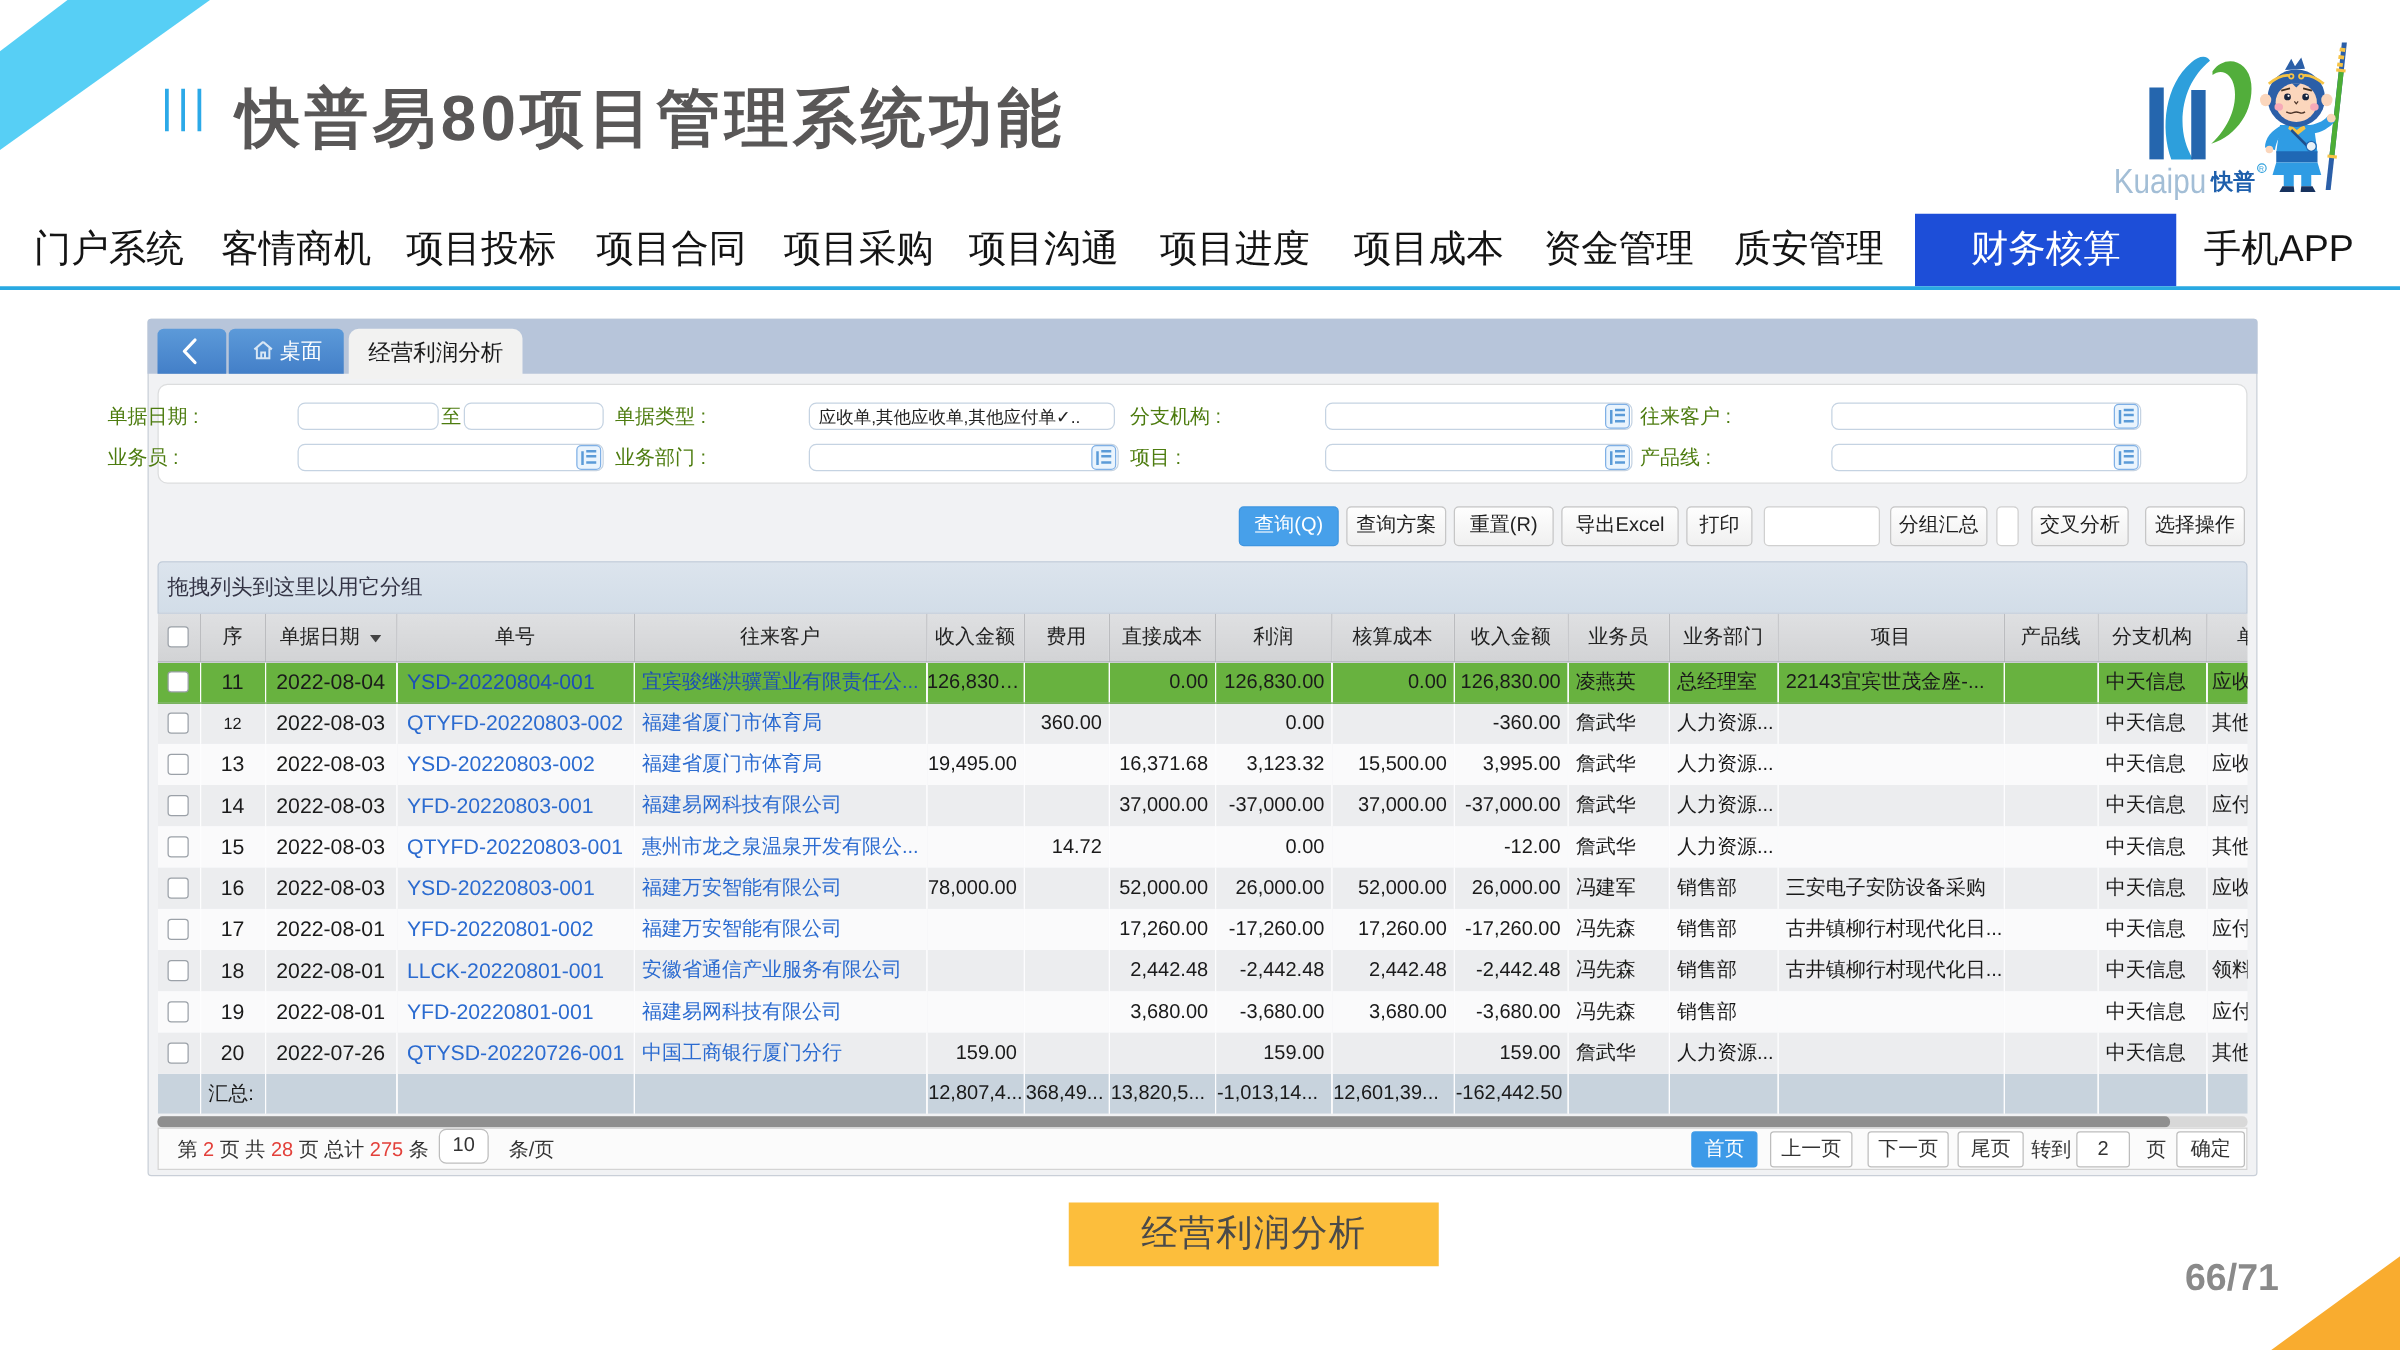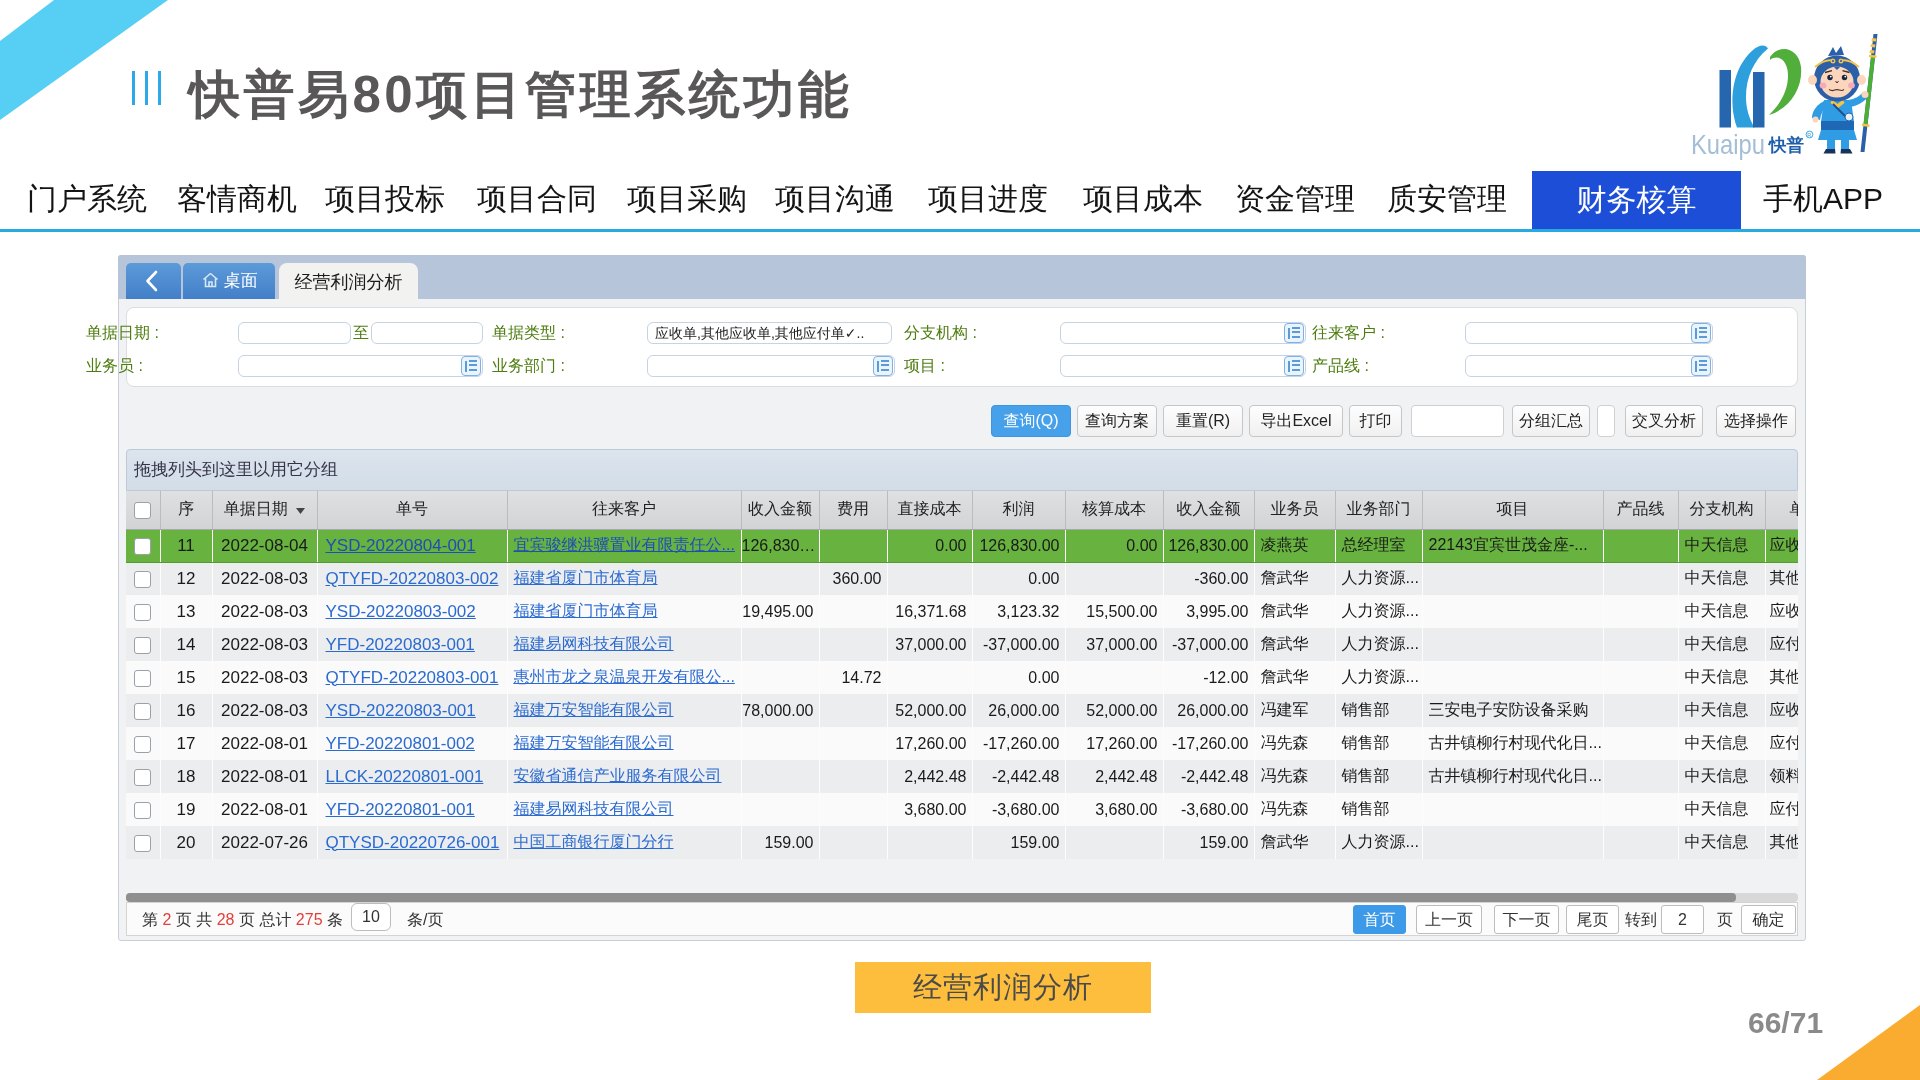--- a/index.html
+++ b/index.html
@@ -29,21 +29,21 @@
 td{height:33px;font-size:16px;color:#1a1a1a;border-right:1px solid rgba(255,255,255,.85);overflow:hidden;text-overflow:ellipsis;white-space:nowrap;padding:0}
 tr.odd td{background:#FAFAFB}
 tr.even td{background:#ECEDEF}
 tr.green td{background:#68B23F;border-top:1.5px solid #509D2D;border-bottom:1.5px solid #509D2D}
 tr.sum td{background:#C8D3DD;height:32px}
 td.r{text-align:right;padding-right:5px;font-size:16px}
 td.dt{text-align:center;font-size:17px}
 td.sn{padding-left:8px;font-size:17px}
 td.l{padding-left:6px}
 td.c{text-align:center}
-a{color:#2B6BD0;text-decoration:underline}
+a{color:#2B6BD0;}
 tr.green a{color:#1D4FB5}
 .cb{display:inline-block;width:17px;height:17px;background:#fff;border:1.5px solid #9BA1A8;border-radius:3px;vertical-align:middle}
 .hscroll{position:absolute;left:126px;top:893px;width:1672px;height:9px;background:#D8D8D8;border-radius:4px}
 .hthumb{position:absolute;left:0;top:0;width:1610px;height:9px;background:#8F8F8F;border-radius:4px}
 .pagebar{position:absolute;left:126px;top:902px;width:1672px;height:34px;background:#FBFBFB;border:1px solid #D4D4D4}
 .pgtxt{position:absolute;font-size:16px;color:#333;white-space:nowrap}
 .red{color:#E3403A}
 .pbtn{position:absolute;top:904px;height:29px;background:#fff;border:1px solid #BDBDBD;border-radius:3px;font-size:16px;color:#333;text-align:center}
 .badge{position:absolute;left:855px;top:962px;width:296px;height:51px;background:#FCBE3C;color:#4A4A4A;font-size:29px;text-align:center;line-height:51px;letter-spacing:1px}
 .pageno{position:absolute;left:1748px;top:1006px;font-size:30px;color:#8A8A8A;font-weight:700}
@@ -265,21 +265,21 @@
           <td class="r">126,830.00</td>
           <td class="l">凌燕英</td>
           <td class="l">总经理室</td>
           <td class="l">22143宜宾世茂金座-...</td>
           <td class="l"></td>
           <td class="l">中天信息</td>
           <td style="padding-left:4px">应收单</td>
         </tr>
 <tr class="even">
           <td class="c"><span class="cb"></span></td>
-          <td class="c" style="font-size:17px">12</td>
+          <td class="c" style="font-size:13px">12</td>
           <td class="dt">2022-08-03</td>
           <td class="sn"><a>QTYFD-20220803-002</a></td>
           <td class="l"><a>福建省厦门市体育局</a></td>
           <td class="r"></td>
           <td class="r">360.00</td>
           <td class="r"></td>
           <td class="r">0.00</td>
           <td class="r"></td>
           <td class="r">-360.00</td>
           <td class="l">詹武华</td>
@@ -433,20 +433,39 @@
           <td class="r"></td>
           <td class="r">159.00</td>
           <td class="r"></td>
           <td class="r">159.00</td>
           <td class="l">詹武华</td>
           <td class="l">人力资源...</td>
           <td class="l"></td>
           <td class="l"></td>
           <td class="l">中天信息</td>
           <td style="padding-left:4px">其他应收单</td>
+        </tr>
+<tr class="sum">
+          <td></td>
+          <td style="padding-left:6px;font-size:16px">汇总:</td>
+          <td></td>
+          <td></td>
+          <td></td>
+          <td style="padding-left:1px;font-size:16px">12,807,4...</td>
+          <td style="padding-left:1px;font-size:16px">368,49...</td>
+          <td style="padding-left:1px;font-size:16px">13,820,5...</td>
+          <td style="padding-left:1px;font-size:16px">-1,013,14...</td>
+          <td style="padding-left:1px;font-size:16px">12,601,39...</td>
+          <td style="padding-left:1px;font-size:16px">-162,442.50</td>
+          <td></td>
+          <td></td>
+          <td></td>
+          <td></td>
+          <td></td>
+          <td></td>
         </tr>
       </tbody>
     </table>
   </div>
 <div class="hscroll">
     <div class="hthumb"></div>
   </div>
 <div class="pagebar"></div>
 <div class="pgtxt" style="left:142px;top:910px">第 <span class="red">2</span> 页 共 <span class="red">28</span> 页 总计 <span class="red">275</span> 条</div>
 <div class="pbtn" style="left:351px;top:903px;width:40px;height:28px;line-height:26px;border-radius:6px">10</div>

